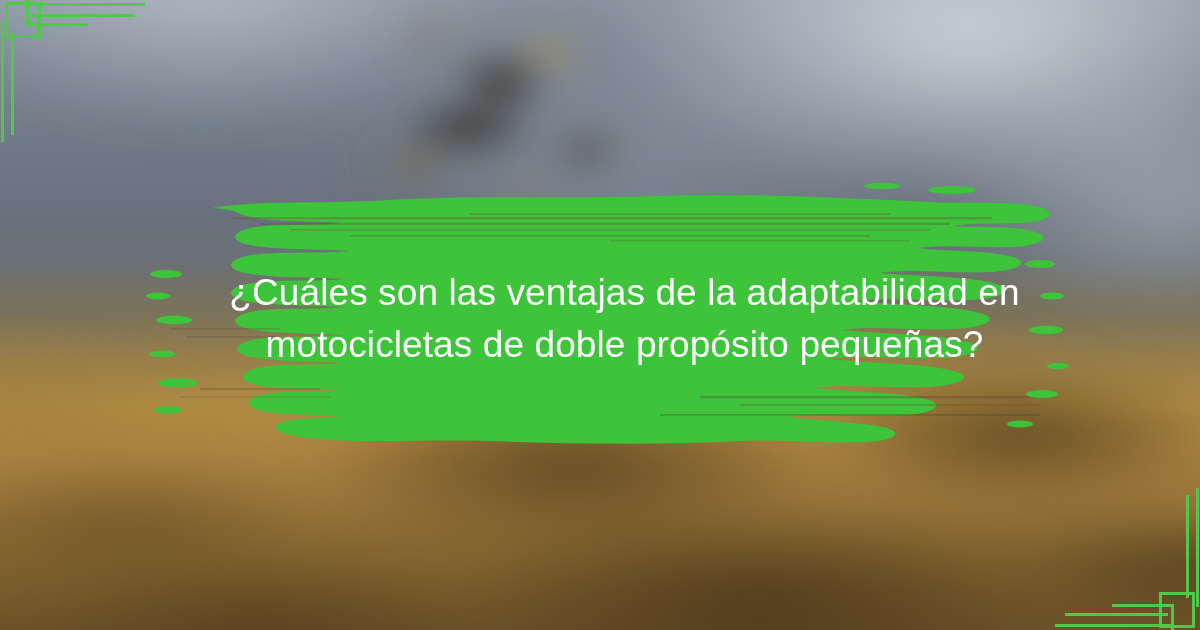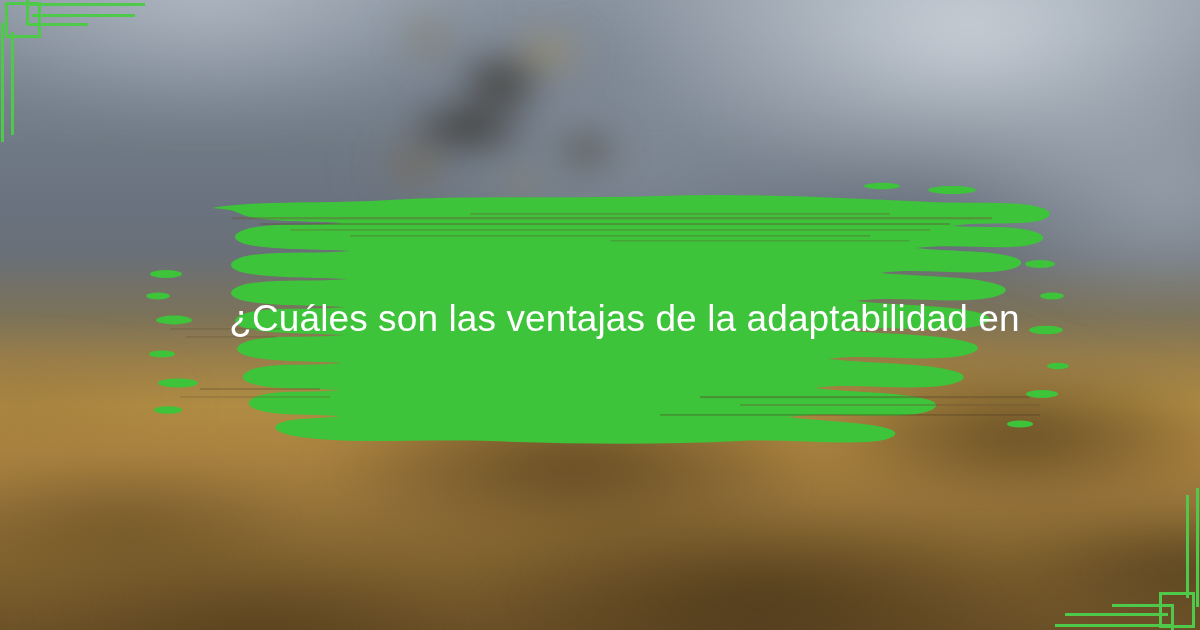--- a/index.html
+++ b/index.html
@@ -239,20 +239,21 @@
         <ellipse cx="902" cy="216" rx="16" ry="4"></ellipse>
         <ellipse cx="880" cy="246" rx="13" ry="3.6"></ellipse>
         <ellipse cx="812" cy="12" rx="24" ry="4"></ellipse>
         <ellipse cx="742" cy="8" rx="18" ry="3.2"></ellipse>
       </g>
     </svg>
   </div>
 
   <div id="headline">
     <span class="ln">¿Cuáles son las ventajas de la adaptabilidad en</span>
+    <span class="ln">motocicletas de doble propósito pequeñas?</span>
   </div>
 
   <div class="orn" style="left:0; top:0; width:170px; height:160px;">
 
     <div class="box" style="left:5px; top:2px; width:30px; height:30px;"></div>
 
     <div class="bar" style="left:26px; top:0; width:3px; height:26px;"></div>
     <div class="bar" style="left:26px; top:23px; width:62px; height:3px;"></div>
     <div class="bar" style="left:26px; top:0; width:3px; height:3px;"></div>
     <div class="bar" style="left:26px; top:23px; width:3px; height:3px;"></div>

